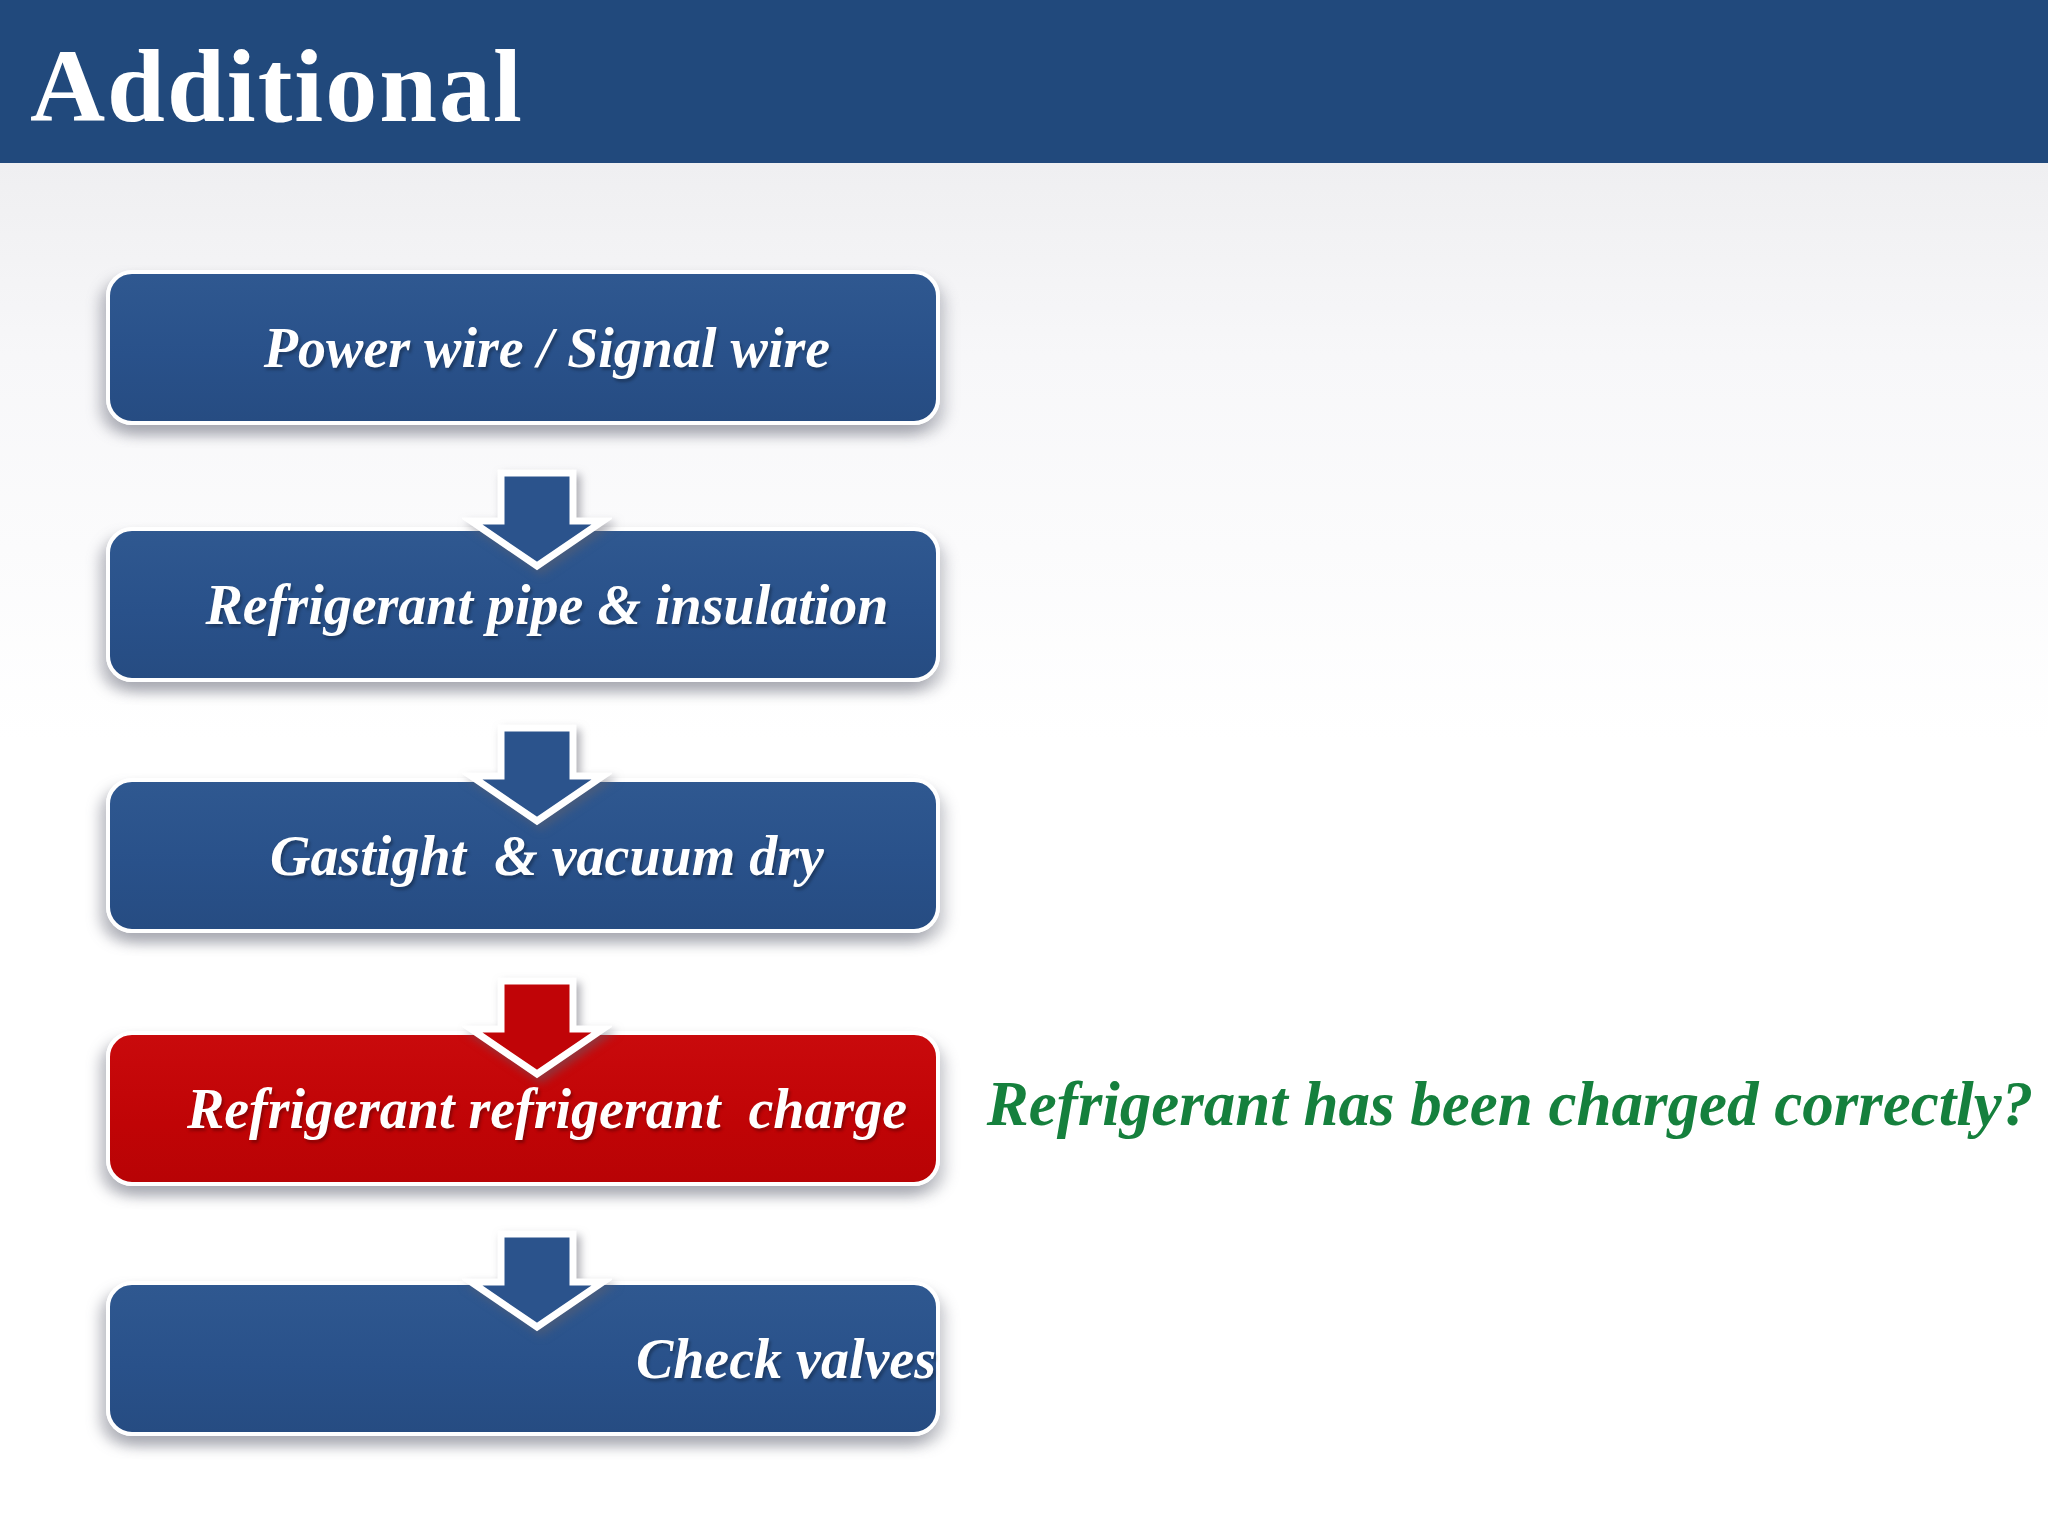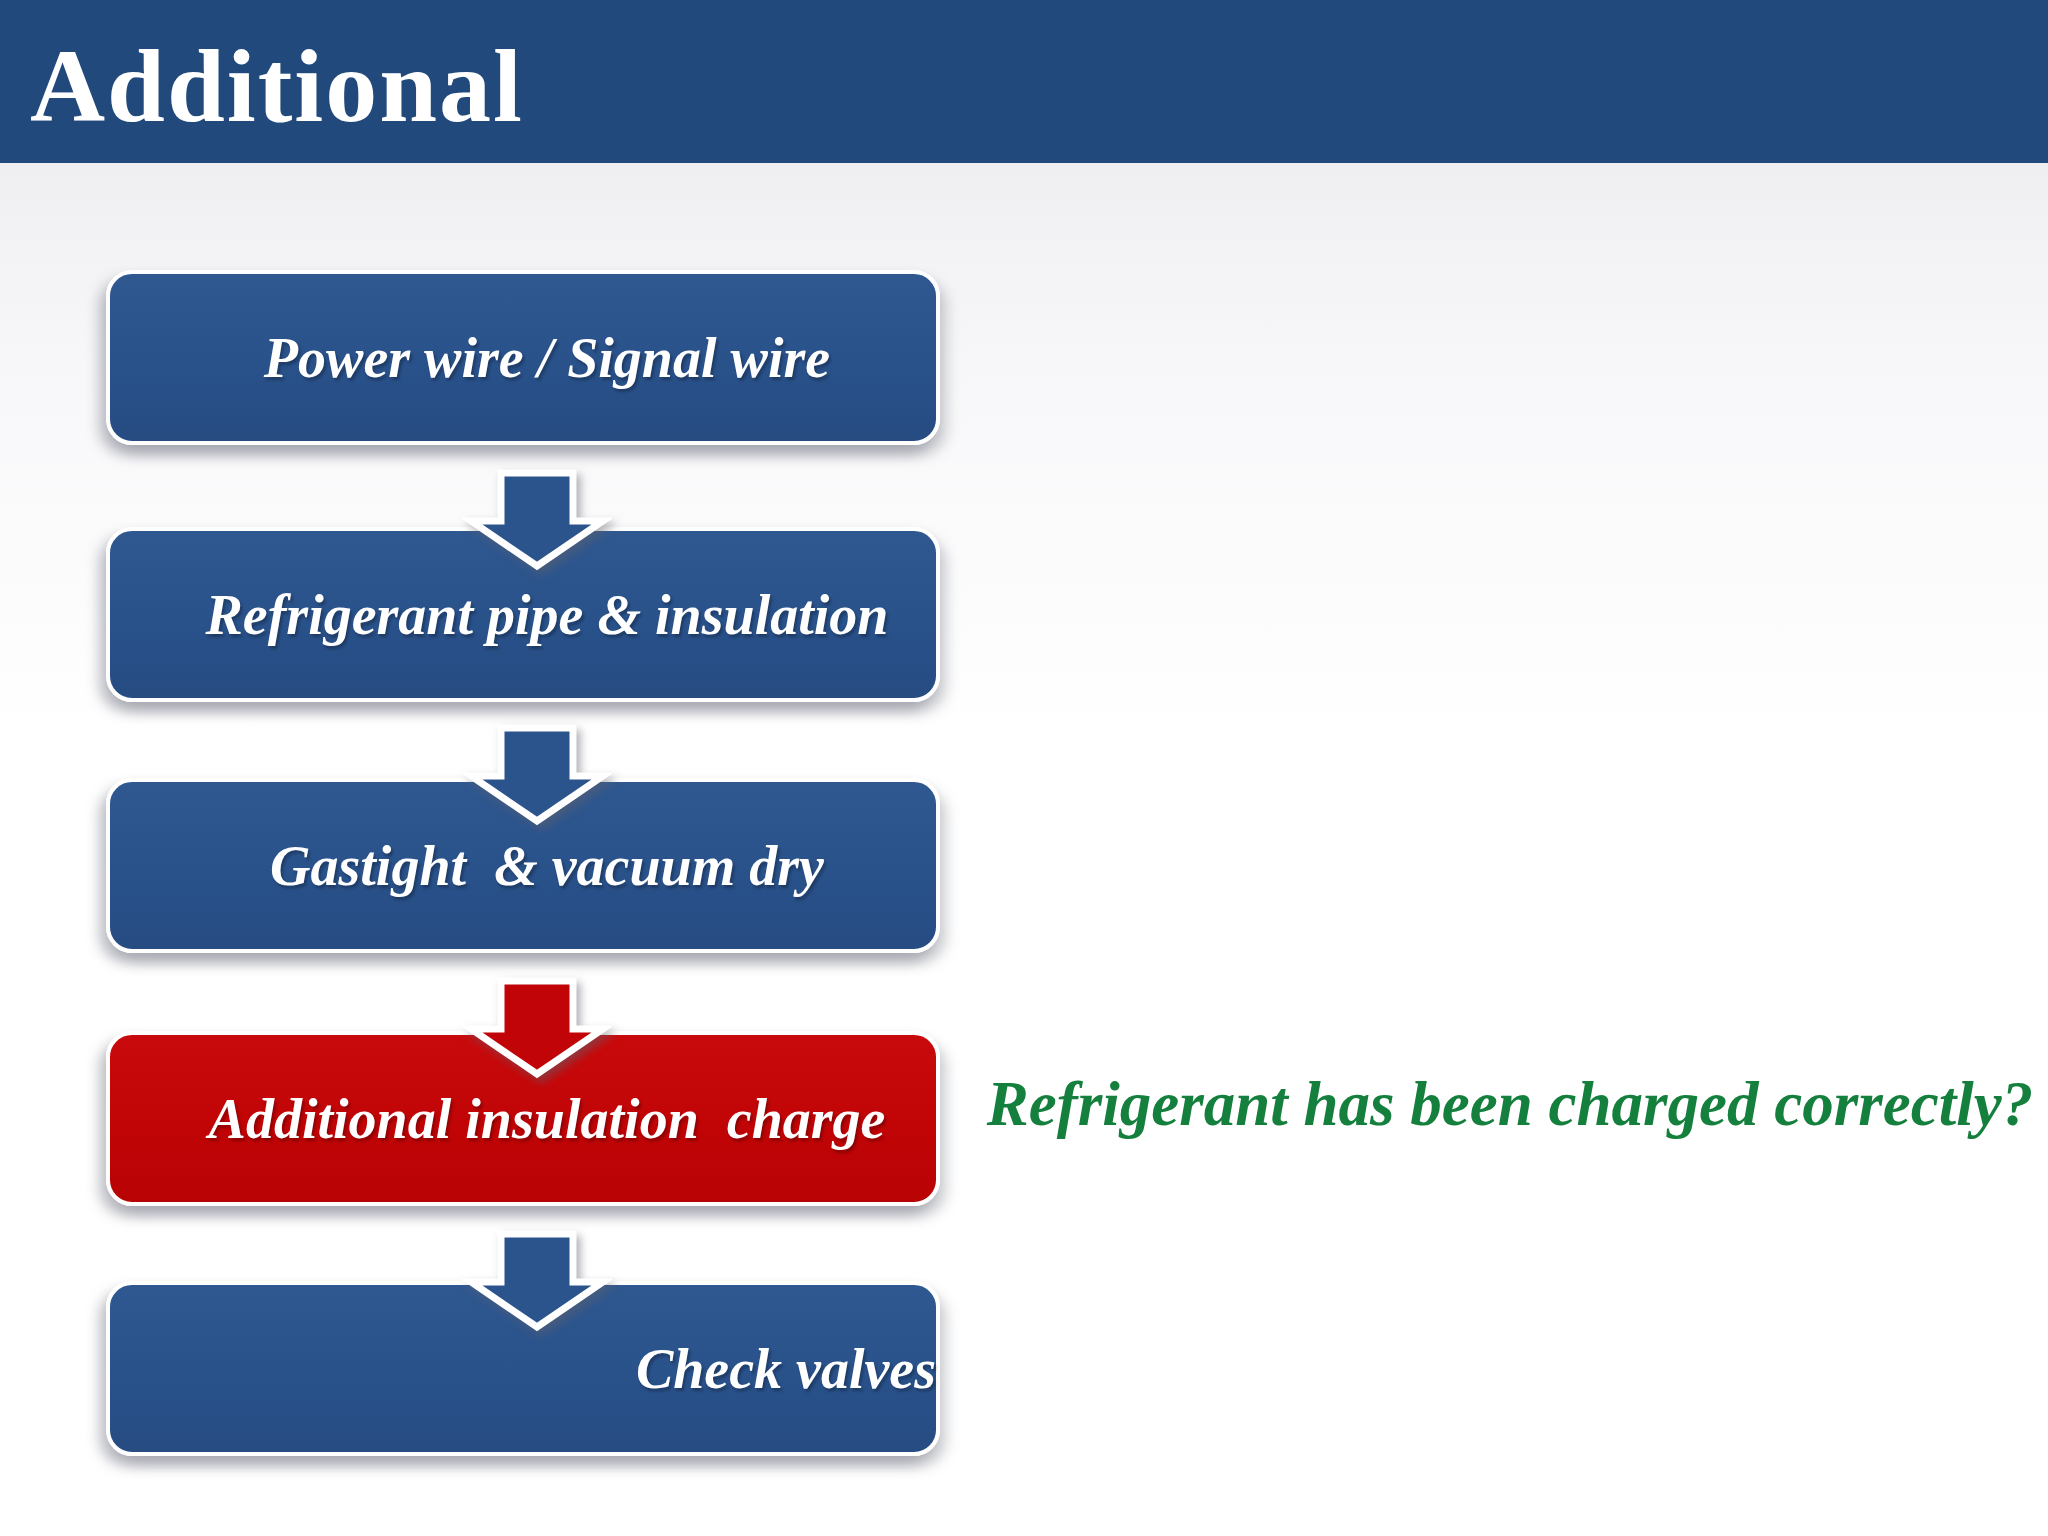--- a/index.html
+++ b/index.html
@@ -30,21 +30,21 @@
     font-family:"Liberation Sans",sans-serif;font-weight:bold;font-size:54px;
     color:#ffffff;letter-spacing:1px;line-height:58px;
   }
   
   .slide-body{
     position:absolute;top:163px;left:0;width:2048px;height:1373px;
     background:linear-gradient(180deg,#EFEFF1 0%,#F7F7F9 14%,#FFFFFF 42%,#FFFFFF 100%);
   }
   
   .flow-step{
-    position:absolute;left:106px;width:834px;height:175px;
+    position:absolute;left:106px;width:834px;height:155px;
     border:4px solid #ffffff;border-radius:26px;box-sizing:border-box;
     display:flex;align-items:center;justify-content:center;
     padding-left:48px;
     box-shadow:-7px 9px 13px rgba(110,112,126,.42), 7px 10px 13px rgba(110,112,126,.30);
     z-index:2;
   }
   .flow-step.variant-blue{background:linear-gradient(180deg,#2F5890 0%,#29518A 55%,#264C82 100%);}
   .flow-step.variant-red{background:linear-gradient(180deg,#C90A0C 0%,#C00406 60%,#B80305 100%);}
   .step-1{top:270px;} .step-2{top:527px;} .step-3{top:778px;text-align:center;} .step-4{top:1031px;} .step-5{top:1281px;justify-content:flex-end;}
   .flow-label{
@@ -97,21 +97,21 @@
 
   <div class="flow-step step-3 variant-blue">
     <span class="flow-label">Gastight  &amp; vacuum dry</span>
   </div>
 
   <svg class="flow-arrow arrow-3 variant-red" viewBox="0 0 150 104">
     <polygon points="39,4 111,4 111,52 141,52 75,97 9,52 39,52"></polygon>
   </svg>
 
   <div class="flow-step step-4 variant-red">
-    <span class="flow-label">Additional insulation  charge</span>
+    <span class="flow-label">Refrigerant refrigerant  charge</span>
   </div>
 
   <svg class="flow-arrow arrow-4 variant-blue" viewBox="0 0 150 104">
     <polygon points="39,4 111,4 111,52 141,52 75,97 9,52 39,52"></polygon>
   </svg>
 
   <div class="flow-step step-5 variant-blue">
     <span class="flow-label">Check valves</span>
   </div>
 

